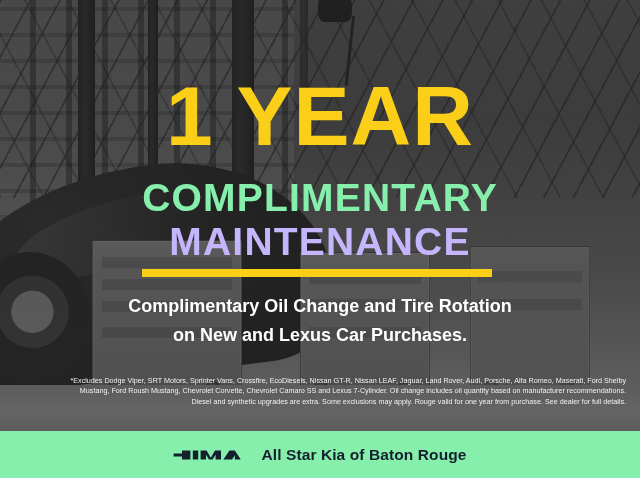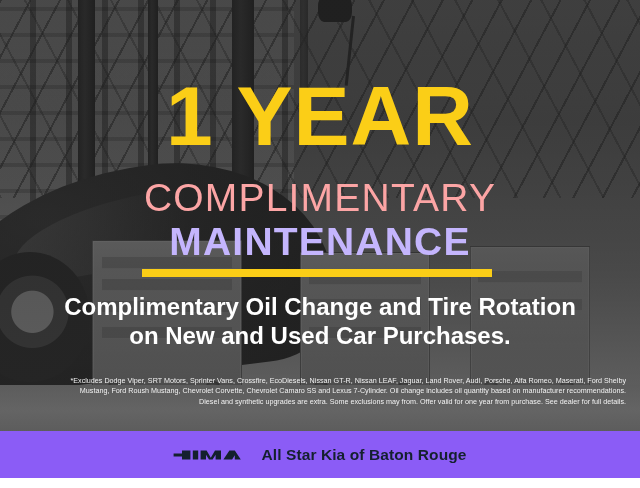--- a/index.html
+++ b/index.html
@@ -185,23 +185,23 @@
     color: #fbce17;
     white-space: nowrap;
   }
 
   .headline-sub1 {
     position: absolute;
     left: 0; right: 0;
     top: 178px;
     font-size: 39px;
     line-height: 39px;
-    font-weight: 400;
+    font-weight: 700;
     letter-spacing: 1.2px;
-    color: #fca5a5;
+    color: #86efac;
     white-space: nowrap;
   }
 
   .headline-sub2 {
     position: absolute;
     left: 0; right: 0;
     top: 222px;
     font-size: 39px;
     line-height: 39px;
     font-weight: 700;
@@ -217,21 +217,21 @@
     width: 350px;
     height: 8px;
     background: #fbce17;
   }
 
   .tagline {
     position: absolute;
     left: 0; right: 0;
     top: 292px;
     color: #ffffff;
-    font-size: 24px;
+    font-size: 18px;
     line-height: 29px;
     font-weight: 700;
   }
   .tagline .line { display: block; white-space: nowrap; }
 
   .disclaimer {
     position: absolute;
     left: 14px;
     right: 14px;
     top: 376px;
@@ -243,21 +243,21 @@
   }
   .disclaimer .dline { display: block; white-space: nowrap; }
 
   
   .footer {
     position: absolute;
     left: 0;
     top: 431px;
     width: 640px;
     height: 47px;
-    background: #8b5cf6;
+    background: #86efac;
     display: flex;
     align-items: center;
     justify-content: center;
     gap: 16px;
   }
   .kia-logo {
     display: block;
     width: 72px;
     height: 20px;
   }
@@ -319,27 +319,27 @@
       <div class="headline-year">1 YEAR</div>
 
       <div class="headline-sub1">COMPLIMENTARY</div>
 
       <div class="headline-sub2">MAINTENANCE</div>
 
       <div class="divider-bar"></div>
 
       <div class="tagline">
         <span class="line">Complimentary Oil Change and Tire Rotation</span>
-        <span class="line">on New and Used Car Purchases.</span>
+        <span class="line">on New and Lexus Car Purchases.</span>
       </div>
 
       <div class="disclaimer">
         <span class="dline">*Excludes Dodge Viper, SRT Motors, Sprinter Vans, Crossfire, EcoDiesels, Nissan GT-R, Nissan LEAF, Jaguar, Land Rover, Audi, Porsche, Alfa Romeo, Maserati, Ford Shelby</span>
         <span class="dline">Mustang, Ford Roush Mustang, Chevrolet Corvette, Chevrolet Camaro SS and Lexus 7-Cylinder. Oil change includes oil quantity based on manufacturer recommendations.</span>
-        <span class="dline">Diesel and synthetic upgrades are extra. Some exclusions may from. Offer valid for one year from purchase. See dealer for full details.</span>
+        <span class="dline">Diesel and synthetic upgrades are extra. Some exclusions may apply. Rouge valid for one year from purchase. See dealer for full details.</span>
       </div>
 
     </div>
   </div>
 
   <div class="footer">
     <span class="kia-logo-wrap">
       <svg class="kia-logo" viewBox="0 0 240 62" xmlns="http://www.w3.org/2000/svg" aria-hidden="true">
 
         <path fill="#14202e" d="M2 26 L30 26 L30 16 L58 16 L58 46 L30 46 L30 36 L2 36 Z"></path>

